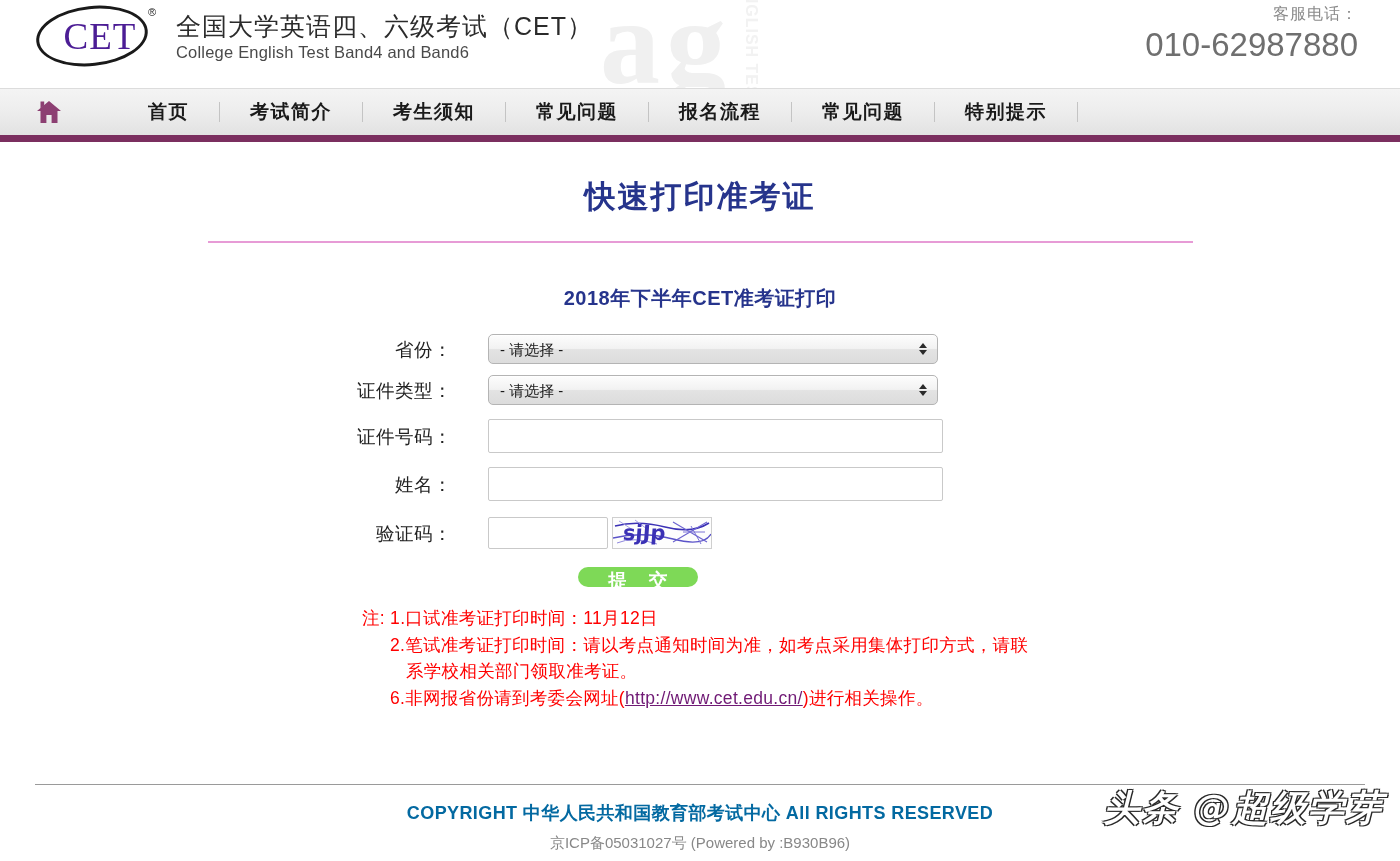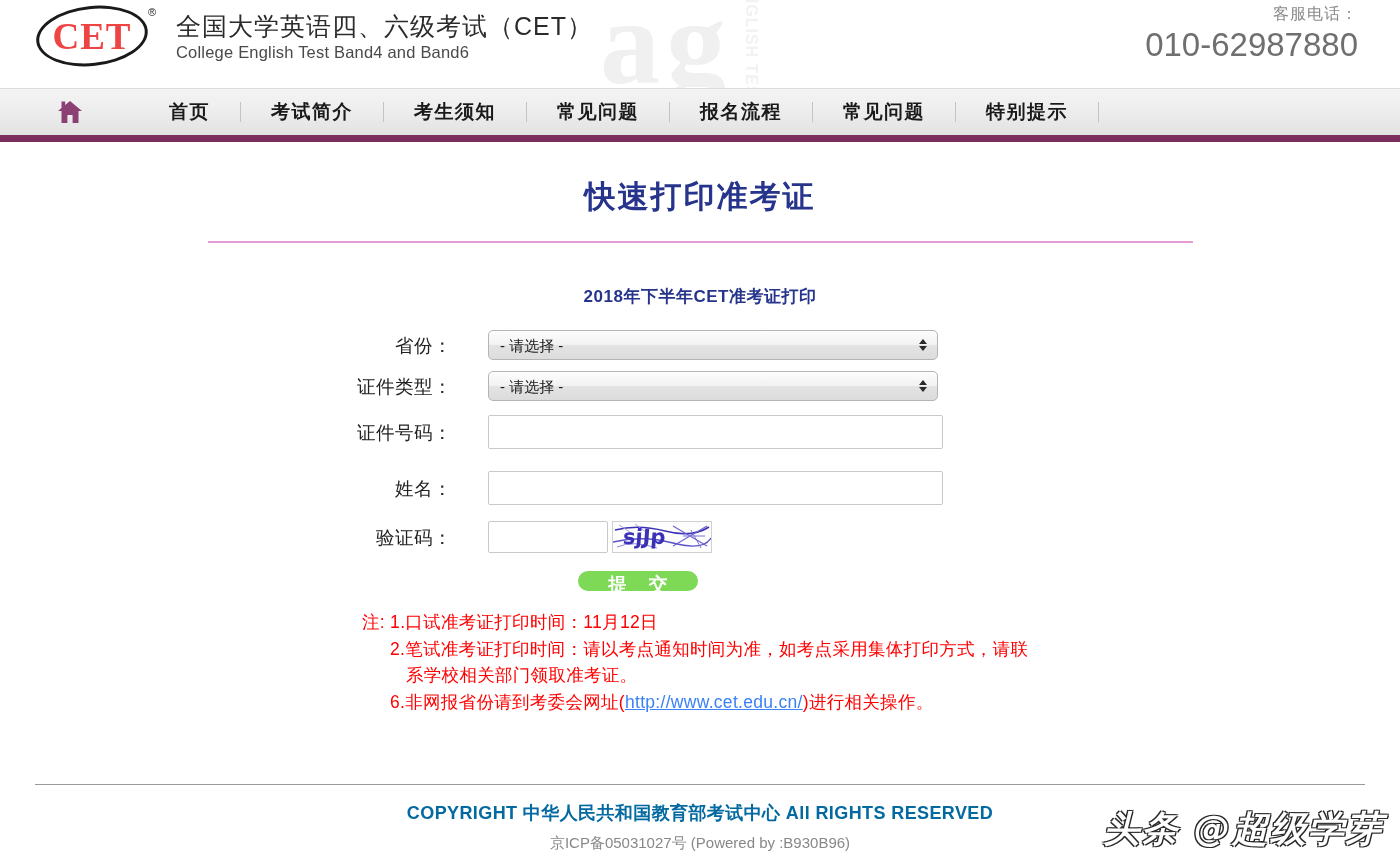--- a/index.html
+++ b/index.html
@@ -68,32 +68,32 @@
     left: 0; top: 2px;
     width: 112px;
     height: 60px;
     border: 3px solid #1a1a1a;
     border-radius: 50%;
     box-sizing: border-box;
     transform: rotate(-6deg);
   }
   .cet-logo .cet-text {
     position: absolute;
-    left: 0;
+    left: 8px;
     top: 0;
     width: 112px;
     height: 64px;
     display: flex;
     align-items: center;
     justify-content: center;
     font-family: "Liberation Serif", "DejaVu Serif", serif;
-    font-weight: bold;
+    font-weight: normal;
     font-size: 37px;
     letter-spacing: 1px;
-    color: #ef4444;
+    color: #4c1d95;
   }
   .cet-logo .reg {
     position: absolute;
     right: 2px;
     top: 2px;
     font-size: 11px;
     color: #222;
   }
   .title-cn {
     font-size: 25px;
@@ -127,21 +127,21 @@
     font-weight: 400;
   }
 
   
   .nav {
     height: 47px;
     background: linear-gradient(to bottom, #f4f4f4 0%, #ececec 55%, #e2e2e2 100%);
     border-top: 1px solid #dcdcdc;
     display: flex;
     align-items: center;
-    padding-left: 55px;
+    padding-left: 34px;
     box-sizing: border-box;
   }
   .nav-home {
     width: 30px;
     height: 30px;
     display: flex;
     align-items: center;
     justify-content: center;
     margin-right: 54px;
   }
@@ -178,21 +178,21 @@
     letter-spacing: 2px;
   }
   .title-rule {
     width: 985px;
     height: 2px;
     background: #e79bd6;
     margin: 23px auto 0 auto;
   }
   .form-heading {
     text-align: center;
-    font-size: 17px;
+    font-size: 20px;
     font-weight: bold;
     color: #26348c;
     letter-spacing: 0.5px;
     margin-top: 42px;
   }
 
   .form {
     margin-top: 22px;
   }
   .form-row {
@@ -325,21 +325,21 @@
     color: #ff0000;
     font-size: 17.5px;
     line-height: 1.52;
     letter-spacing: 0.3px;
     font-weight: 500;
   }
   .note-line { white-space: nowrap; }
   .note-indent { padding-left: 28px; white-space: nowrap; }
   .note-indent2 { padding-left: 44px; white-space: nowrap; }
   .notes a {
-    color: #3b82f6;
+    color: #701a75;
     text-decoration: underline;
     margin-top: 40px;
   }
 
   
   .footer {
     position: absolute;
     left: 0;
     bottom: 0;
     width: 1400px;
@@ -361,21 +361,21 @@
   .footer-icp {
     text-align: center;
     font-size: 15px;
     color: #888;
     margin-top: 9px;
     padding-bottom: 8px;
   }
   .watermark {
     position: absolute;
     right: 16px;
-    bottom: 7px;
+    bottom: 28px;
     font-size: 36px;
     font-weight: bold;
     font-style: italic;
     color: #ffffff;
     letter-spacing: 2px;
     text-shadow:
       -1.2px -1.2px 0 #2a2a2a,
       1.2px -1.2px 0 #2a2a2a,
       -1.2px  1.2px 0 #2a2a2a,
       1.2px  1.2px 0 #2a2a2a;
@@ -468,21 +468,21 @@
       </div>
     </div>
 
     <div class="form-row" style="margin-top:14px;">
       <div class="form-label">证件号码：</div>
       <div class="form-control">
         <input class="fld-text" type="text" placeholder="" style="">
       </div>
     </div>
 
-    <div class="form-row" style="margin-top:22px;">
+    <div class="form-row" style="margin-top:14px;">
       <div class="form-label">姓名：</div>
       <div class="form-control">
         <input class="fld-text" type="text" placeholder="" style="">
       </div>
     </div>
 
     <div class="form-row" style="margin-top:16px;">
       <div class="form-label">验证码：</div>
       <div class="form-control captcha-row">
         <input class="fld-captcha" type="text" placeholder="" style="">

